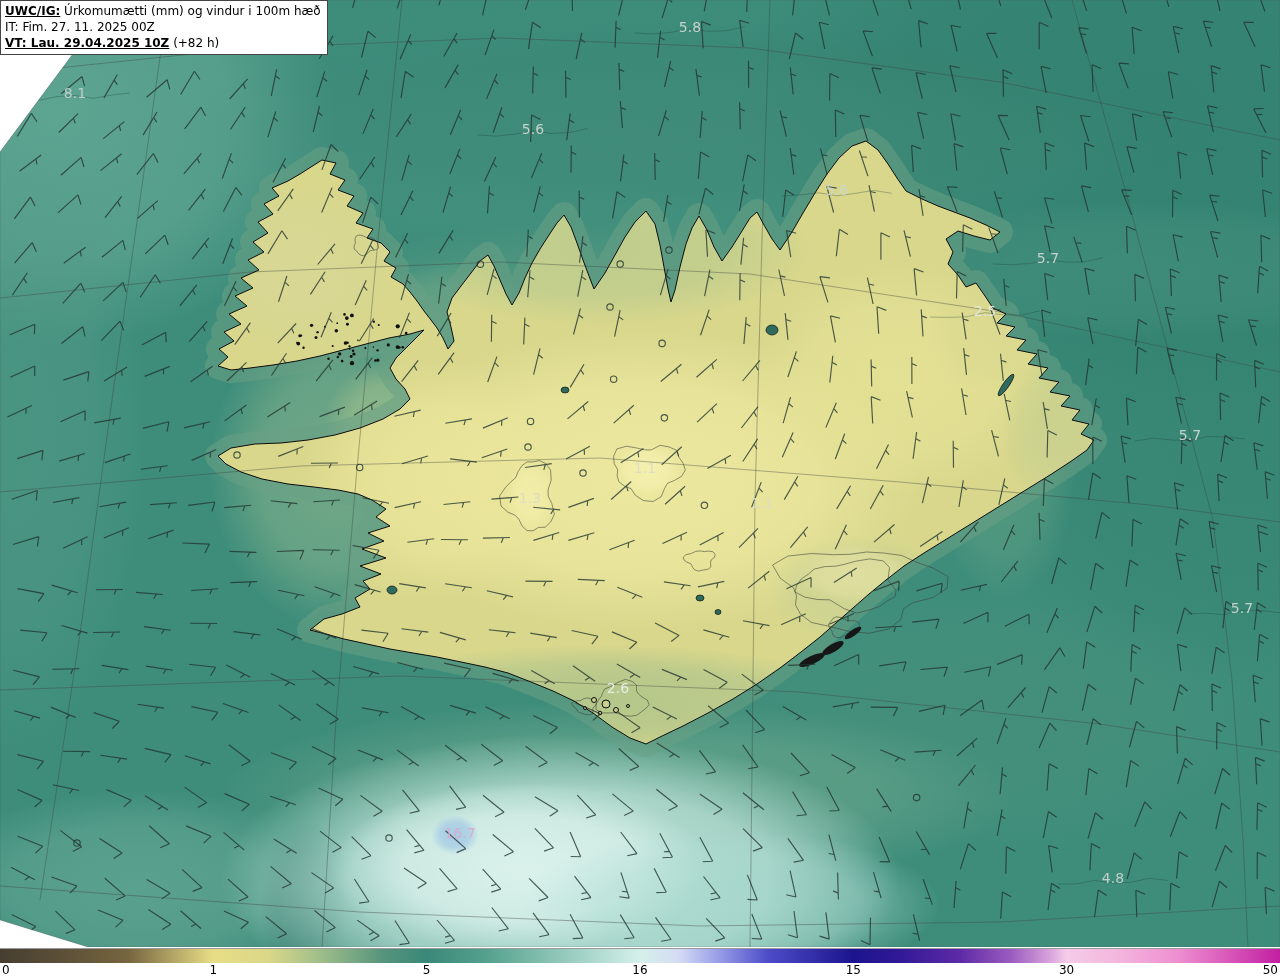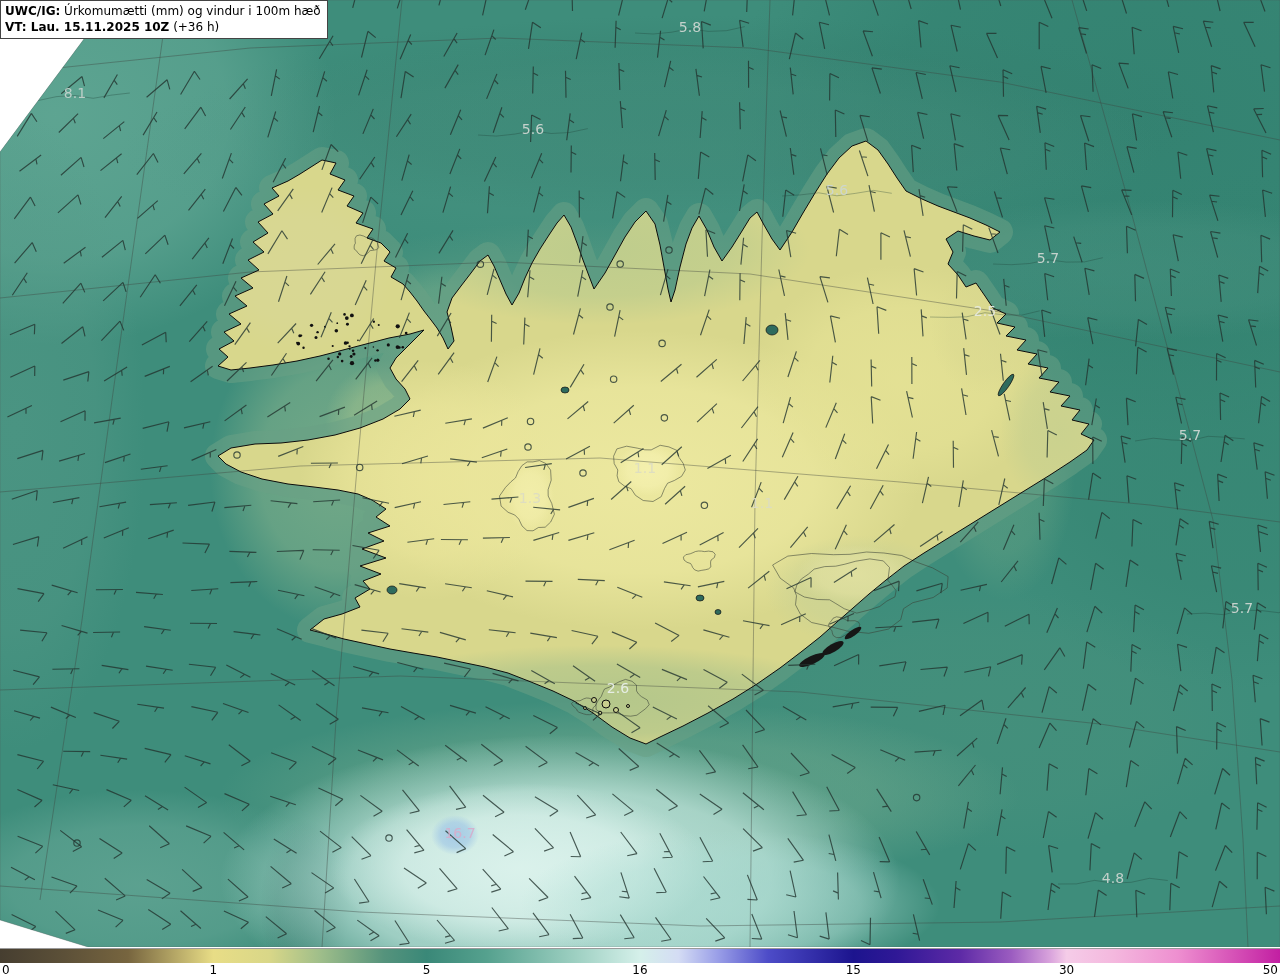--- a/index.html
+++ b/index.html
@@ -2,21 +2,21 @@
 <html><head>
 <meta charset="utf-8">
 <style>
   html,body{margin:0;padding:0;background:#ffffff;}
   .stage{position:relative;width:1280px;height:978px;overflow:hidden;background:#fff;
          font-family:"DejaVu Sans",sans-serif;}
   #map-svg{position:absolute;left:0;top:0;}
   .title-box{position:absolute;left:0;top:0;background:#fff;border:1px solid #444;
              padding:2px 6px 3px 4px;font-size:12px;line-height:16px;color:#000;z-index:5;
              white-space:nowrap;}
-  .title-box b{font-weight:bold;}
+  .title-box b{font-weight:bold;text-decoration:underline;}
   .colorbar{position:absolute;left:0;top:947px;width:1280px;height:31px;z-index:4;
             border-bottom:2px solid #000;background:#fff;}
   .colorbar-strip{position:absolute;left:0;top:1px;width:1280px;height:15px;
                   border-top:1px solid #9a9a9a;}
   .colorbar-ticks{position:absolute;left:0;top:16px;width:1280px;height:14px;background:#fff;}
   .colorbar-ticks span{position:absolute;top:0;font-size:12px;color:#000;transform:translateX(-50%);}
   .colorbar-ticks span.first{transform:none;}
   .colorbar-ticks span.last{transform:translateX(-100%);}
 </style>
 </head>
@@ -1015,21 +1015,22 @@
           <text x="460" y="838" text-anchor="middle" font-size="14" font-family="&quot;DejaVu Sans&quot;,sans-serif" fill="#d5aecb" fill-opacity="0.95">16.7</text>
           <path d="M1058,884L1076.3,883.9L1094.6,880.4L1112.9,883.1L1131.2,882.3L1149.5,878.3L1167.8,880.5" stroke="#1e3c34" stroke-opacity="0.45" stroke-width="0.7" fill="none"></path>
           <text x="1113" y="883" text-anchor="middle" font-size="14" font-family="&quot;DejaVu Sans&quot;,sans-serif" fill="#c9d4cf" fill-opacity="0.95">4.8</text>
         </g>
       </g>
       <path d="M113,0L1280,0L1280,947L88,947L0,920L0,152Z" fill="none" stroke="#555" stroke-opacity="0.35" stroke-width="0.8"></path>
     </svg>
 
   <div class="title-box">
     <div><b>UWC/IG:</b><span> Úrkomumætti (mm) og vindur i 100m hæð</span></div>
-    <div><b>VT: Lau. 15.11.2025 10Z</b><span> (+36 h)</span></div>
+    <div>IT: Fim. 27. 11. 2025 00Z</div>
+    <div><b>VT: Lau. 29.04.2025 10Z</b><span> (+82 h)</span></div>
   </div>
 
   <div class="colorbar">
     <div class="colorbar-strip" id="cb-strip" style="background: linear-gradient(to right, rgb(70, 62, 48) 0%, rgb(92, 80, 56) 5%, rgb(119, 101, 63) 10%, rgb(232, 221, 134) 16.67%, rgb(217, 215, 136) 21%, rgb(159, 190, 138) 25%, rgb(85, 147, 124) 30%, rgb(58, 136, 120) 33.33%, rgb(85, 161, 142) 38%, rgb(158, 208, 194) 45%, rgb(213, 240, 234) 50%, rgb(212, 220, 244) 53%, rgb(155, 160, 232) 56%, rgb(77, 76, 200) 60%, rgb(28, 20, 142) 66.67%, rgb(47, 24, 150) 70%, rgb(93, 42, 166) 75%, rgb(155, 92, 192) 79%, rgb(216, 162, 220) 82%, rgb(245, 204, 232) 83.33%, rgb(244, 184, 222) 87%, rgb(238, 143, 208) 92%, rgb(194, 31, 162) 100%);"></div>
     <div class="colorbar-ticks" id="cb-ticks">
         <span class="first" style="left: 2px;">0</span>
         <span style="left: 16.67%;">1</span>
         <span style="left: 33.33%;">5</span>
         <span style="left: 50%;">16</span>
         <span style="left: 66.67%; text-align: right;">15</span>

